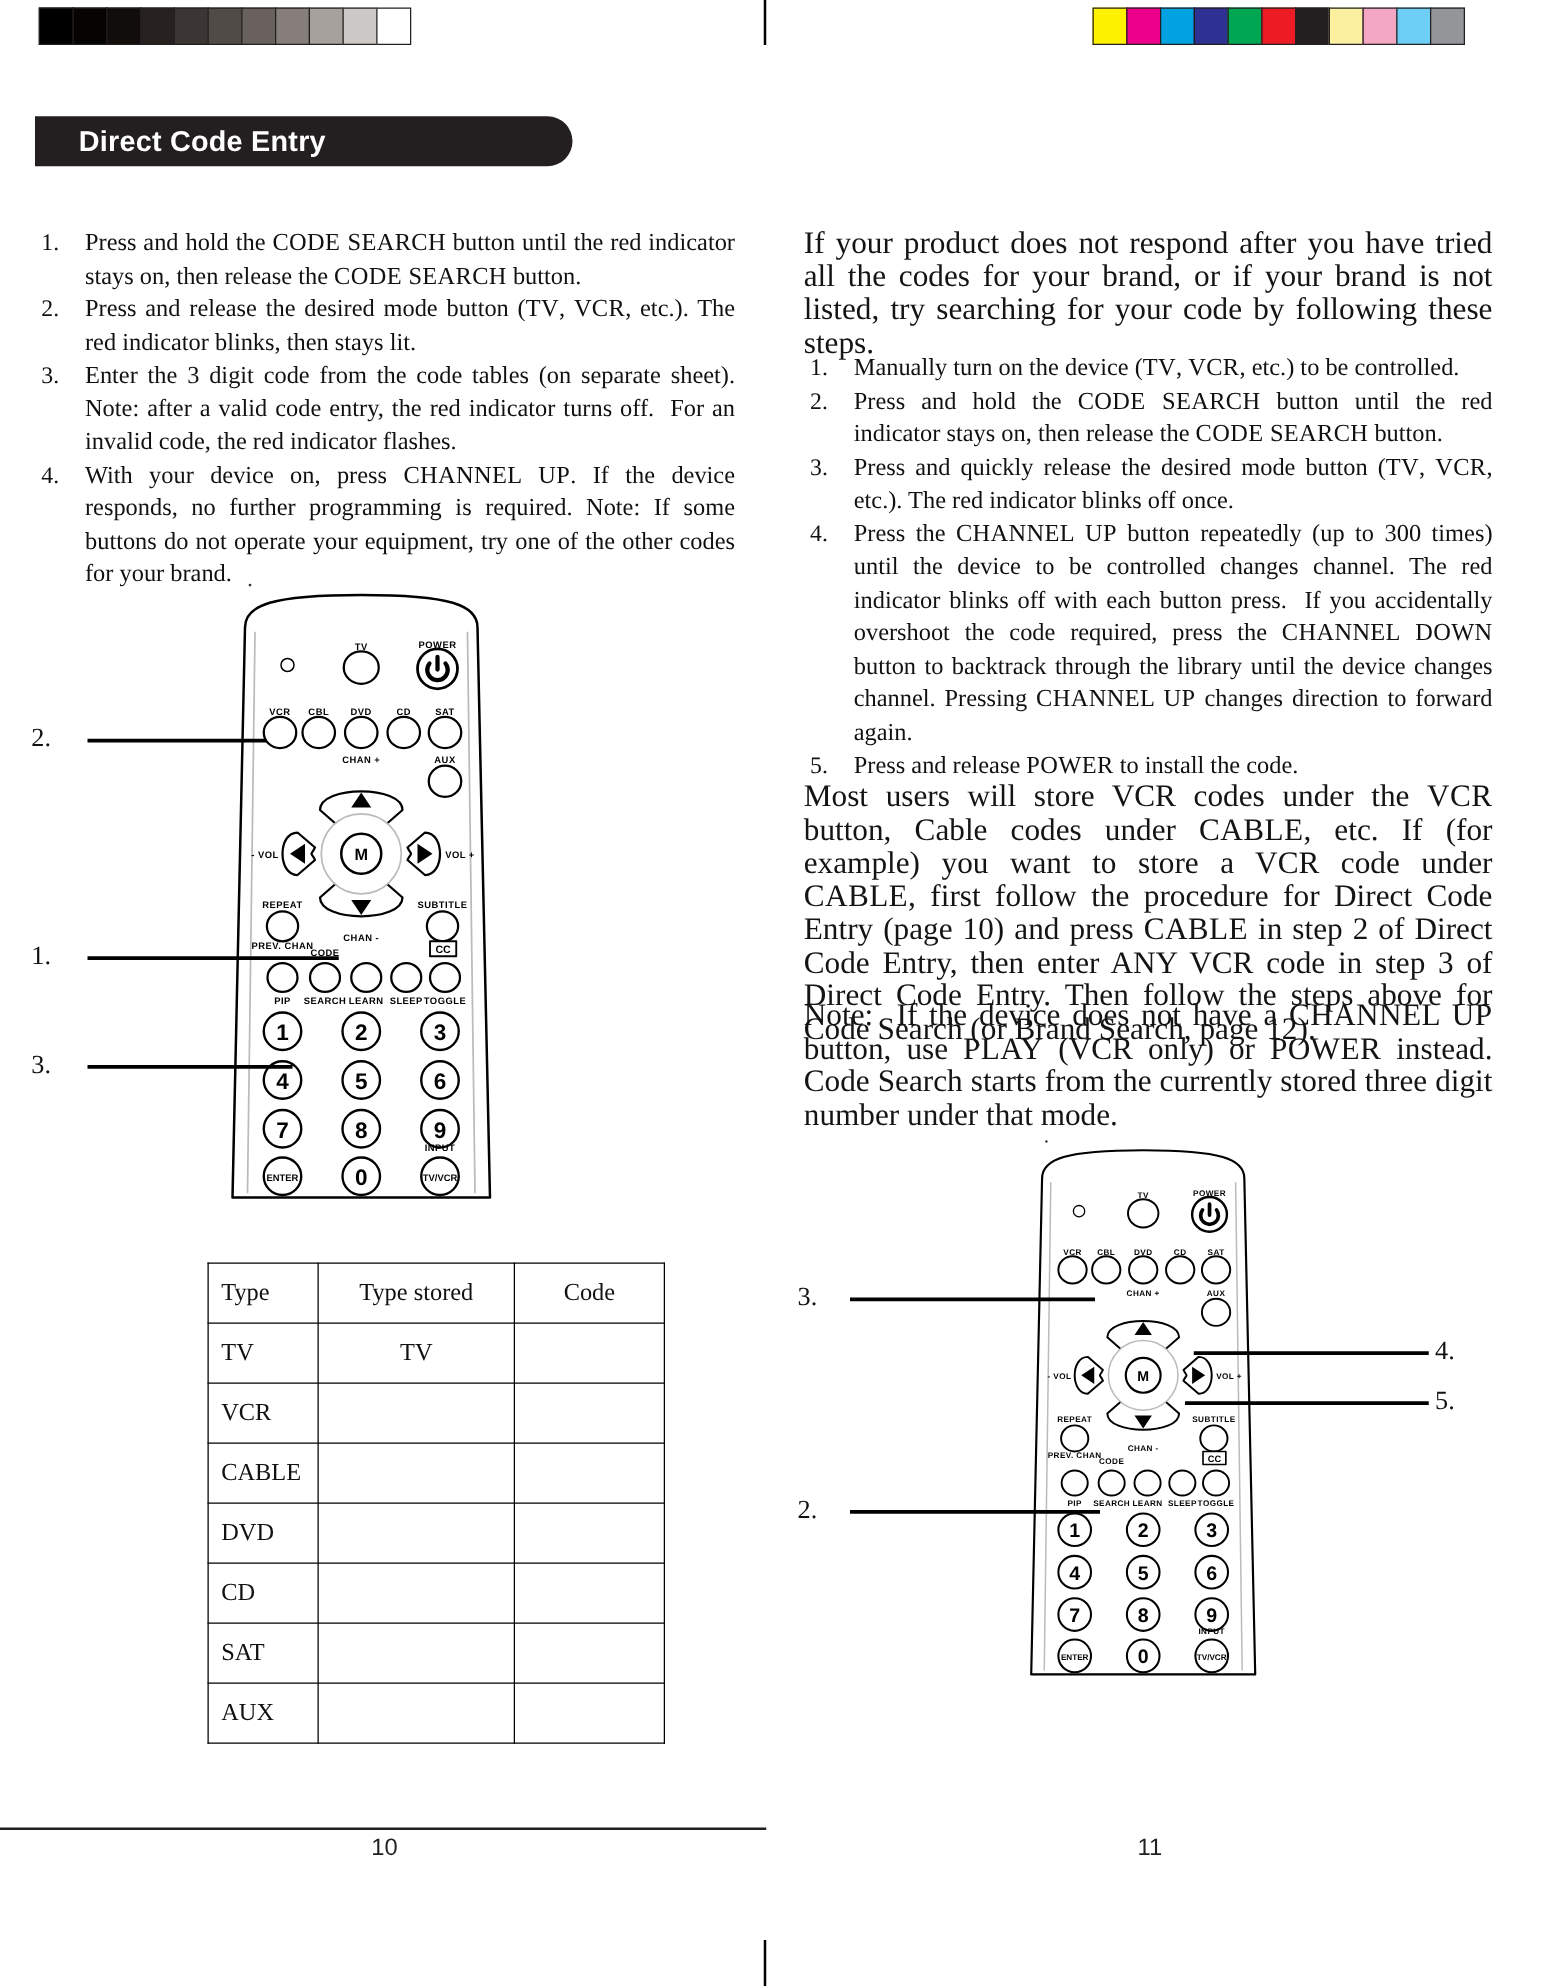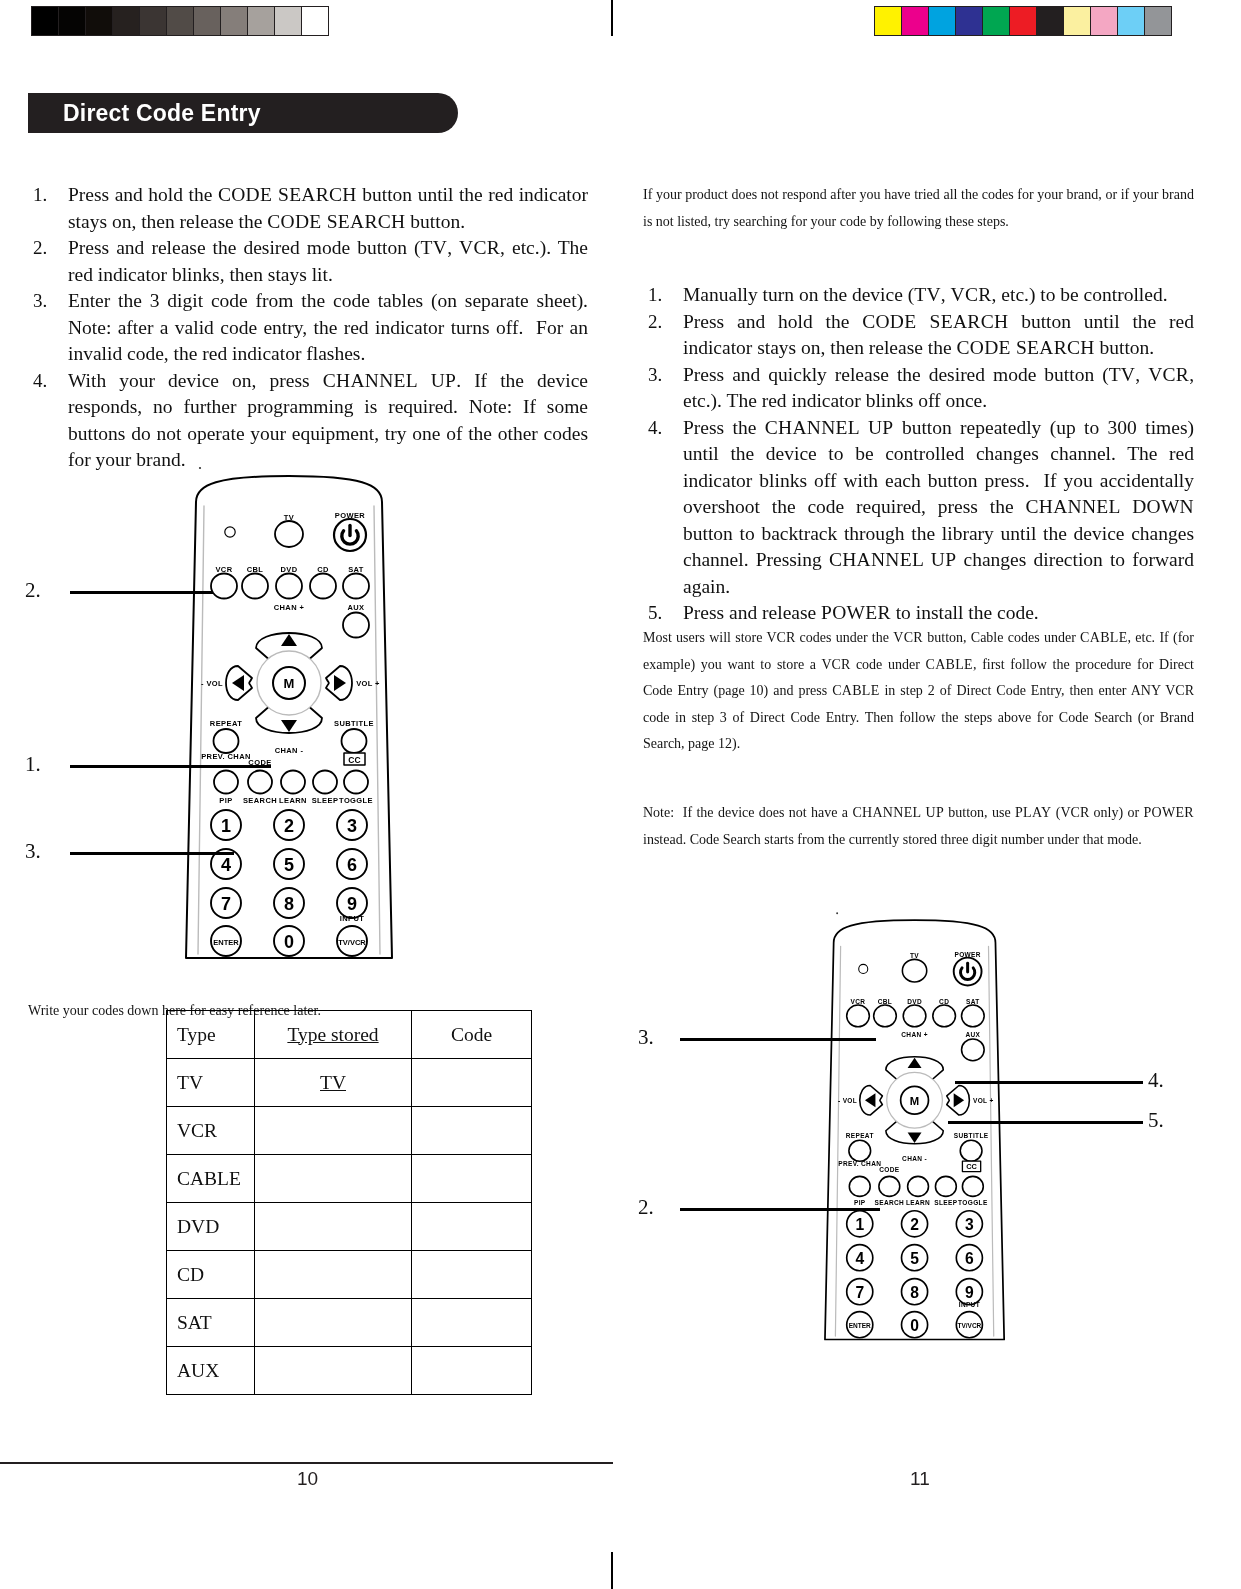--- a/index.html
+++ b/index.html
@@ -38,21 +38,21 @@
     font-weight:bold;
     font-size:23px;
     letter-spacing:0.2px;
   }
   #header-left  { left:28px;  top:93px;  width:430px; }
   #header-right { left:643px; top:93px;  width:427px; }
 
   
   .para {
     position:absolute;
-    font-size:14px;
+    font-size:25px;
     line-height:26.5px;
     text-align:justify;
     color:#141414;
   }
   .sc { font-variant:small-caps; font-weight:normal; letter-spacing:0.3px; }
   b.nb { font-weight:normal; }
 
   ol.steps {
     position:absolute;
     margin:0; padding:0;
@@ -90,21 +90,21 @@
     border-collapse:collapse;
     font-size:19.5px;
   }
   table.codetable th, table.codetable td {
     border:1.6px solid #000;
     height:48px;
     font-weight:normal;
     padding:0 10px;
   }
   table.codetable th.c1, table.codetable td.c1 { width:88px; text-align:left; }
-  table.codetable th.c2, table.codetable td.c2 { width:157px; text-align:center;text-decoration:underline; }
+  table.codetable th.c2, table.codetable td.c2 { width:157px; text-align:center; }
   table.codetable th.c3, table.codetable td.c3 { width:120px; text-align:center; }
   table.codetable th { text-align:center; }
   table.codetable td.c1 { text-align:left; }
 
   
   .pagenum {
     position:absolute;
     font-family:"Liberation Sans", sans-serif;
     font-size:19px;
     color:#231f20;
@@ -253,23 +253,20 @@
 
   <div class="callout" style="left:25px; top:578px;"><span>2.</span></div>
   <div class="leader" style="left:70px; top:591px; width:143px;"></div>
 
   <div class="callout" style="left:25px; top:752px;"><span>1.</span></div>
   <div class="leader" style="left:70px; top:765px; width:201px;"></div>
 
   <div class="callout" style="left:25px; top:839px;"><span>3.</span></div>
   <div class="leader" style="left:70px; top:852px; width:164px;"></div>
 
-  <div class="para" style="left:28px; top:998px; width:560px;">
-    <span>Write your codes down here for easy reference later.</span>
-  </div>
 
   <table class="codetable" id="code-table" style="left:124px; top:1010px;margin-left:42px;">
     <thead>
         <tr id="code-table-head">
           <th class="c1">Type</th>
           <th class="c2">Type  stored</th>
           <th class="c3">Code</th>
         </tr>
       </thead>
     <tbody id="code-table-body">

